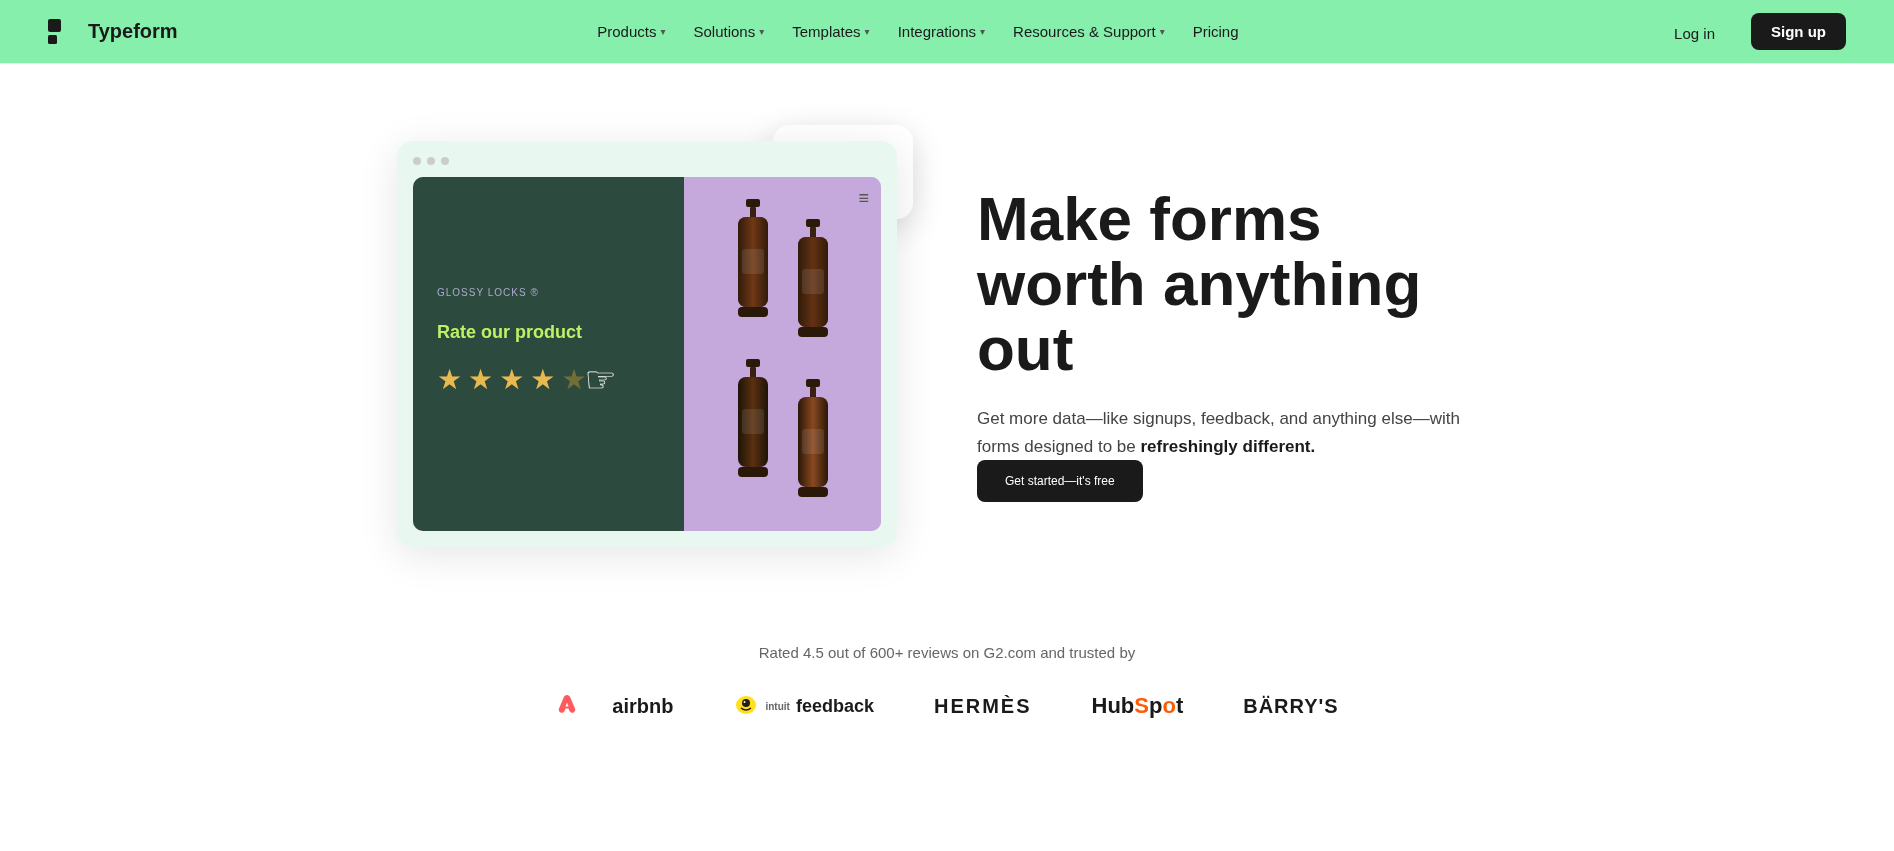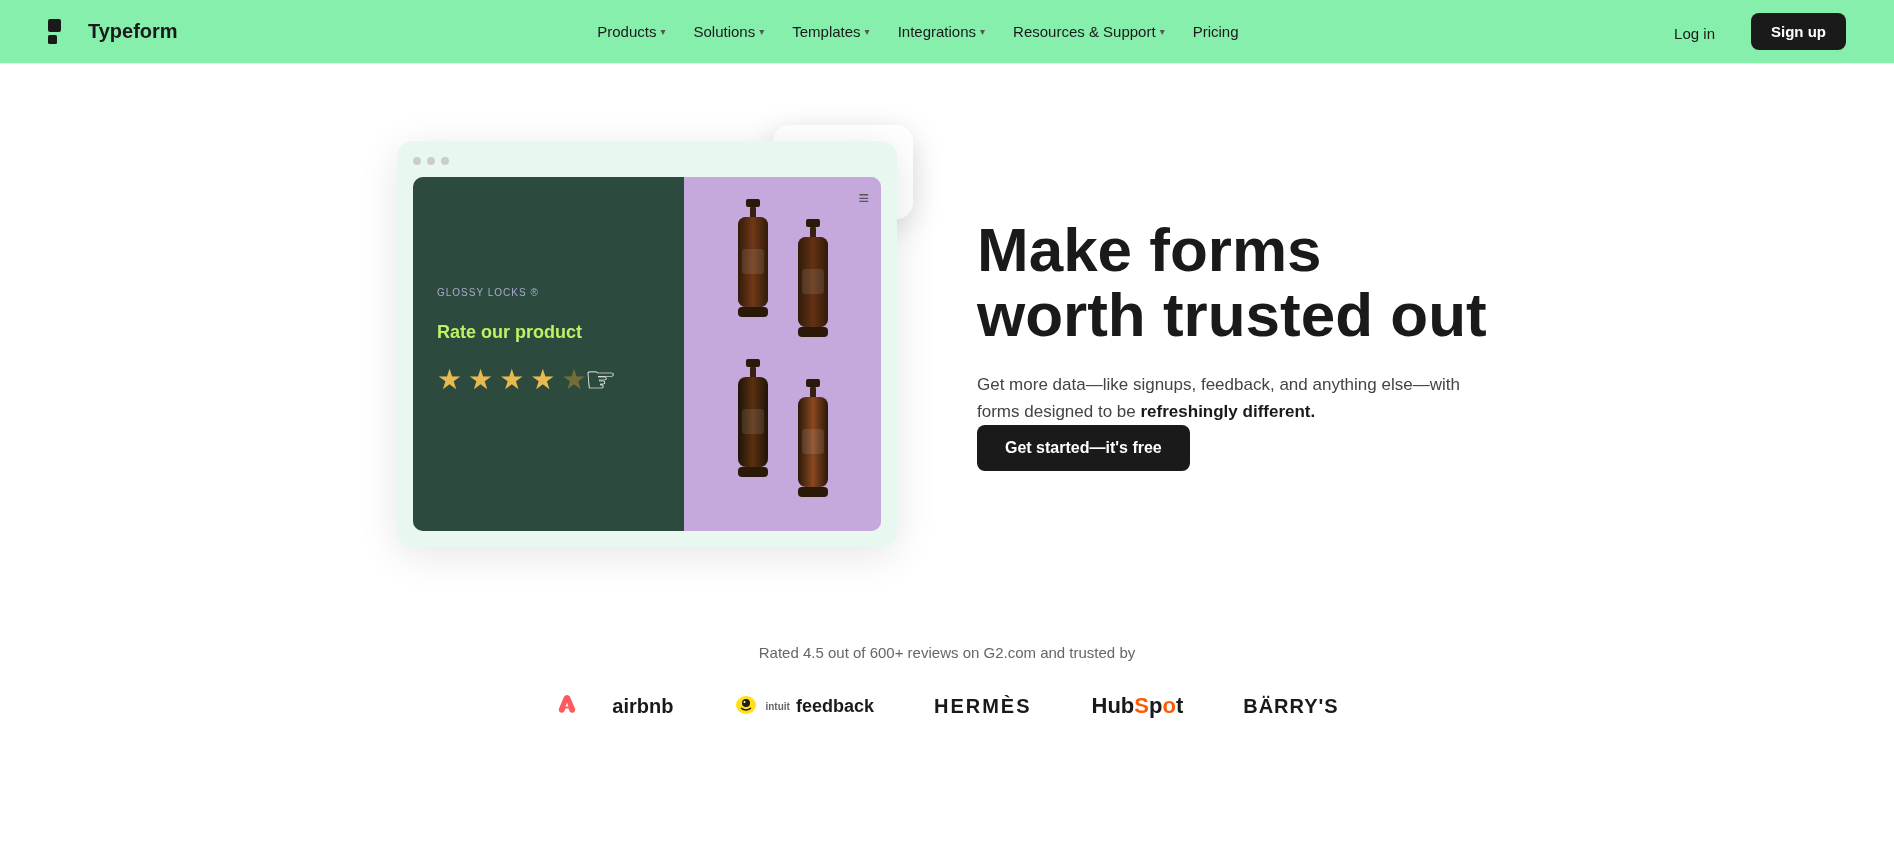--- a/index.html
+++ b/index.html
@@ -75,21 +75,21 @@
     }
     .floating-card-number { font-size: 36px; font-weight: 700; color: #1a1a1a; }
     .floating-card-label { font-size: 14px; color: #666; }
 
     
     .hero-text { flex: 1; max-width: 520px; }
     .hero-title { font-size: 62px; font-weight: 700; color: #1a1a1a; line-height: 1.05; margin-bottom: 24px; }
     .hero-subtitle { font-size: 17px; color: #444; line-height: 1.6; }
     .hero-subtitle strong { font-weight: 700; color: #1a1a1a; }
     .btn-cta {
-      padding: 14px 28px; font-size: 16px; font-weight: 700;
+      padding: 14px 28px; font-size: 12px; font-weight: 400;
       background: #1a1a1a; color: #fff; border: none; border-radius: 8px; cursor: pointer;
       display: inline-block;
     }
 
     
     .trust-section { text-align: center; padding: 40px 48px 60px; }
     .trust-text { font-size: 15px; color: #666; margin-bottom: 32px; }
     .trust-logos { display: flex; align-items: center; justify-content: center; gap: 60px; flex-wrap: wrap; }
     .trust-logo { font-size: 18px; font-weight: 700; color: #1a1a1a; display: flex; align-items: center; gap: 6px; }
     .trust-logo.airbnb { font-size: 20px; gap: 33px; }
@@ -251,21 +251,21 @@
         </div>
 
         <div style="position:absolute;top:12px;right:12px;color:#555;font-size:18px;font-weight:300;line-height:1;">≡</div>
       </div>
     </div>
   </div>
 
   <div class="hero-text">
     <h1 class="hero-title">
       <span>Make forms</span><br>
-      <span>worth trusted out</span>
+      <span>worth anything out</span>
     </h1>
     <p class="hero-subtitle">
       <span>Get more data—like signups, feedback, and anything else—with forms designed to be </span><strong>refreshingly different.</strong>
     </p>
     <button class="btn-cta">Get started—it's free</button>
   </div>
 
 </section>
 
 <section class="trust-section">

